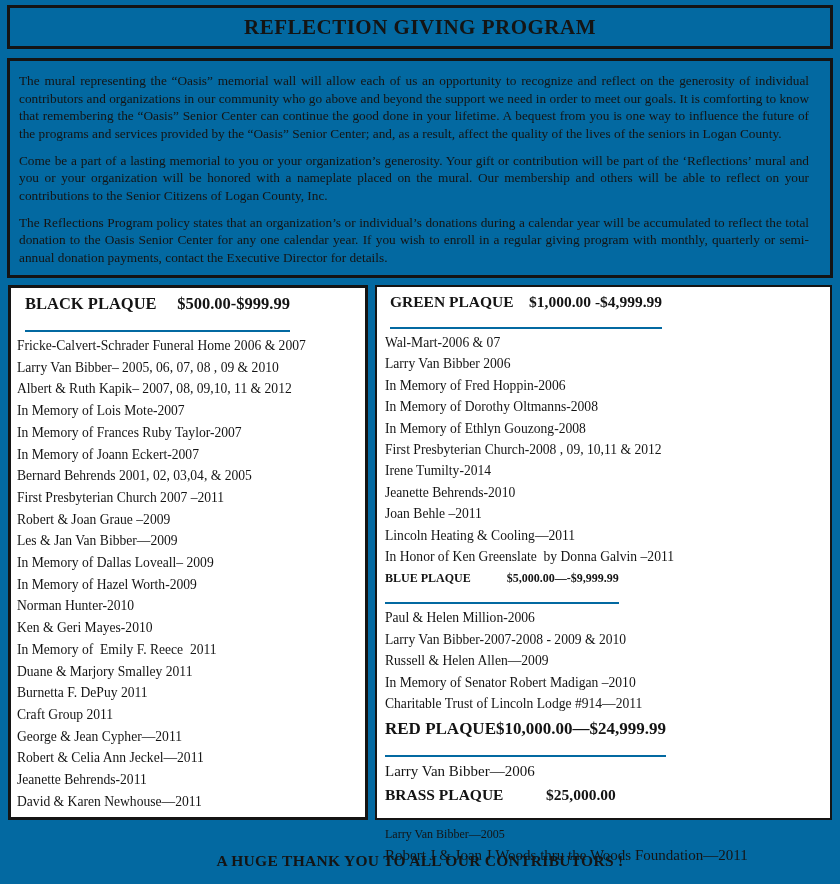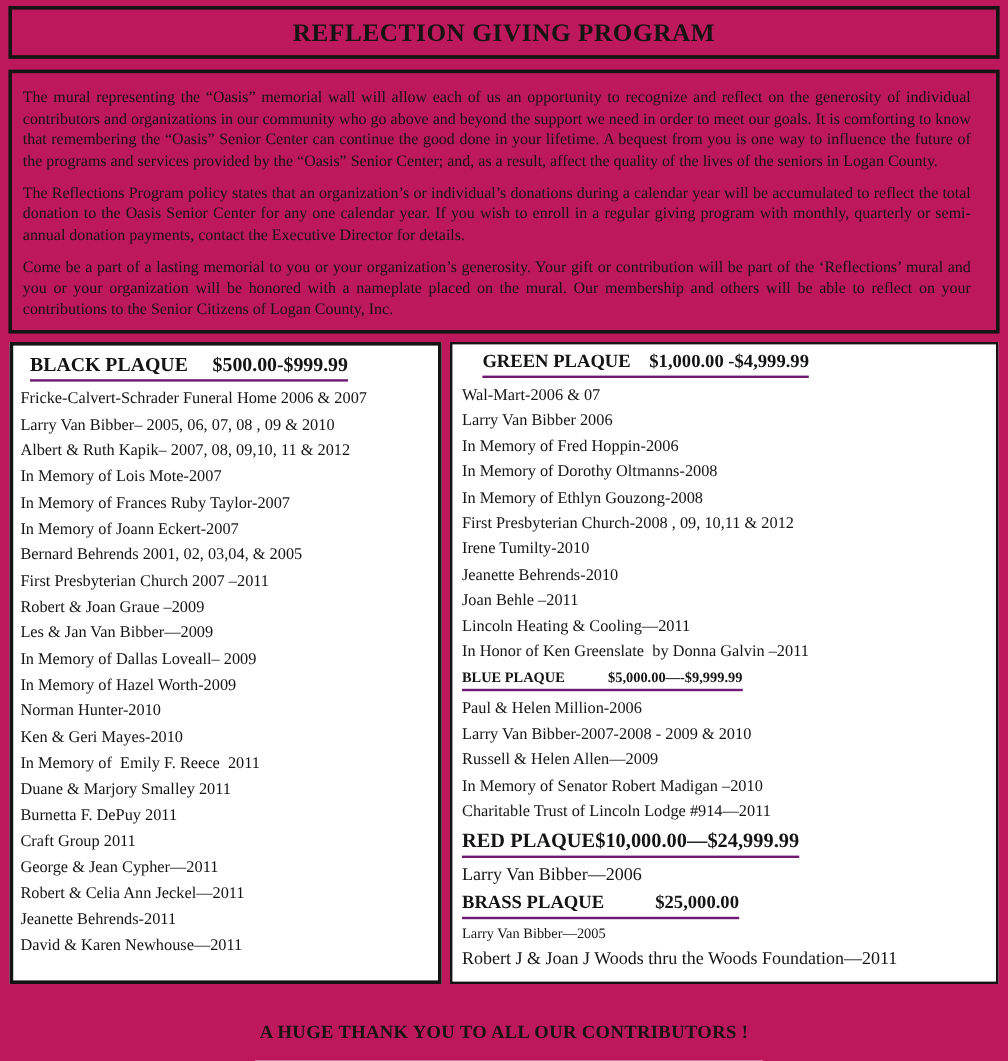--- a/index.html
+++ b/index.html
@@ -1,19 +1,19 @@
 <!DOCTYPE html>
 <html><head>
 <meta charset="utf-8">
 <style>
   html,body{margin:0;padding:0;background:#ffffff;}
   .page{
     position:relative;
     width:840px;height:884px;
-    background:#be185d;
+    background:#0369a1;
     color:#141414;
     font-family:"Liberation Serif","DejaVu Serif",serif;
     overflow:hidden;
   }
   .title-box{
     margin:5px 7px 0 7px;
     border:3px solid #141414;
     height:38px;
     display:flex;align-items:center;justify-content:center;
   }
@@ -39,26 +39,26 @@
   }
   .box{border:3px solid #141414;background:#fff;box-sizing:border-box;}
   .left-box{width:360px;padding:3px 6px 0 6px;}
   .right-box{flex:1;border-width:2px;padding:2px 6px 0 8px;}
   .hdr{
     font-weight:bold;
     white-space:pre-wrap;
     margin:2px 0 3px 0;
   }
   .hdr .u{
-    border-bottom:2px solid #701a75;
-    padding-bottom:2px;
+    border-bottom:2px solid #0369a1;
+    padding-bottom:16px;
     display:inline-block;
   }
   .hdr-black{font-size:16.5px;margin-left:8px;margin-top:3px;}
-  .hdr-green{font-size:15.5px;margin-left:17px;margin-top:4px;}
+  .hdr-green{font-size:15.5px;margin-left:5px;margin-top:4px;}
   .hdr-blue{font-size:12px;margin-top:4px;}
   .hdr-red{font-size:17px;margin-top:4px;}
   .hdr-brass{font-size:15.5px;margin-top:3px;}
   .item{
     font-size:13.6px;
     line-height:21.7px;
     white-space:pre-wrap;
     overflow:hidden;
   }
   .right-box .item{line-height:21.4px;}
@@ -77,22 +77,22 @@
 
 <div class="page">
 
   <div class="title-box">
     <h1>REFLECTION GIVING PROGRAM</h1>
   </div>
 
   <div class="intro-box">
     <div>
         <p class="para">The mural representing the “Oasis” memorial wall will allow each of us an opportunity to recognize and reflect on the generosity of individual contributors and organizations in our community who go above and beyond the support we need in order to meet our goals.  It is comforting to know that  remembering the “Oasis” Senior Center can continue the good done in your   lifetime.  A bequest from you is one way to influence the future of the programs and services provided by the “Oasis” Senior  Center; and, as a result, affect the quality of the lives of the seniors in Logan County.</p>
+        <p class="para">Come be a part of a lasting memorial to you or your organization’s generosity.  Your gift or contribution will be part of the ‘Reflections’ mural and you or your organization will be honored with a nameplate placed on the mural.  Our membership and others will be able to reflect on your contributions to the Senior Citizens of Logan County, Inc.</p>
         <p class="para">The Reflections Program policy states that an organization’s or individual’s donations during a calendar year will be accumulated to reflect the total donation to the Oasis Senior Center for any one calendar year. If you wish to enroll in a regular giving program with monthly, quarterly or semi-annual donation payments, contact the Executive Director for details.</p>
-        <p class="para">Come be a part of a lasting memorial to you or your organization’s generosity.  Your gift or contribution will be part of the ‘Reflections’ mural and you or your organization will be honored with a nameplate placed on the mural.  Our membership and others will be able to reflect on your contributions to the Senior Citizens of Logan County, Inc.</p>
       </div>
   </div>
 
   <div class="columns">
 
     <div class="box left-box">
       <div class="hdr hdr-black"><span class="u">BLACK PLAQUE     $500.00-$999.99</span></div>
       <div class="items">
           <div class="item">Fricke-Calvert-Schrader Funeral Home 2006 &amp; 2007</div>
           <div class="item">Larry Van Bibber– 2005, 06, 07, 08 , 09 &amp; 2010</div>
@@ -123,21 +123,21 @@
 
       <div class="section section-green">
         <div class="hdr hdr-green"><span class="u">GREEN PLAQUE    $1,000.00 -$4,999.99</span></div>
         <div class="items">
             <div class="item">Wal-Mart-2006 &amp; 07</div>
             <div class="item">Larry Van Bibber 2006</div>
             <div class="item">In Memory of Fred Hoppin-2006</div>
             <div class="item">In Memory of Dorothy Oltmanns-2008</div>
             <div class="item">In Memory of Ethlyn Gouzong-2008</div>
             <div class="item">First Presbyterian Church-2008 , 09, 10,11 &amp; 2012</div>
-            <div class="item">Irene Tumilty-2010</div>
+            <div class="item">Irene Tumilty-2014</div>
             <div class="item">Jeanette Behrends-2010</div>
             <div class="item">Joan Behle –2011</div>
             <div class="item">Lincoln Heating &amp; Cooling—2011</div>
             <div class="item">In Honor of Ken Greenslate  by Donna Galvin –2011</div>
           </div>
       </div>
 
       <div class="section section-blue">
         <div class="hdr hdr-blue"><span class="u">BLUE PLAQUE            $5,000.00—-$9,999.99</span></div>
         <div class="items">

